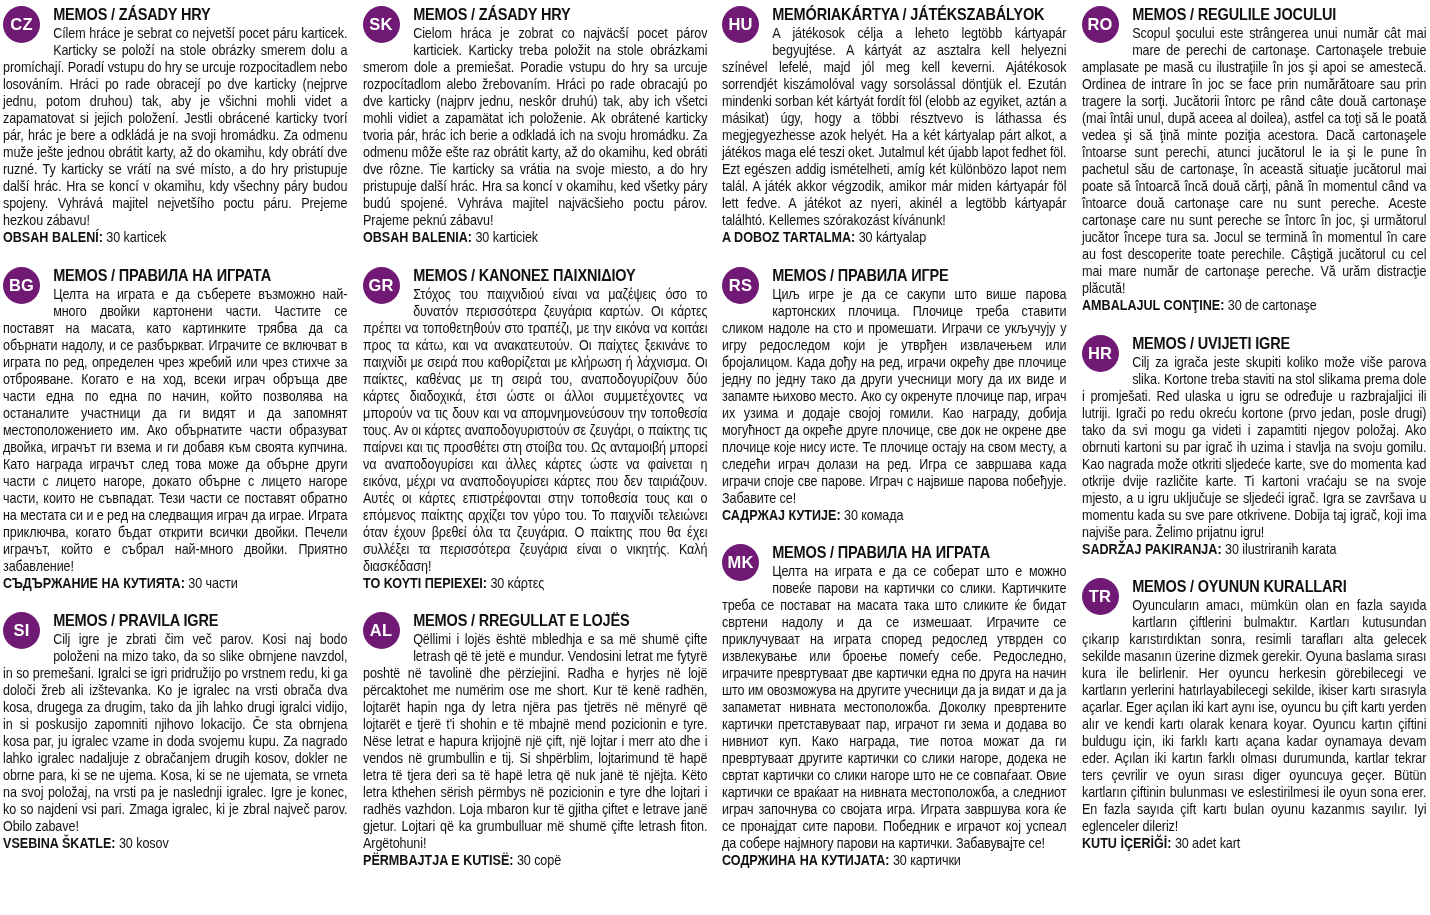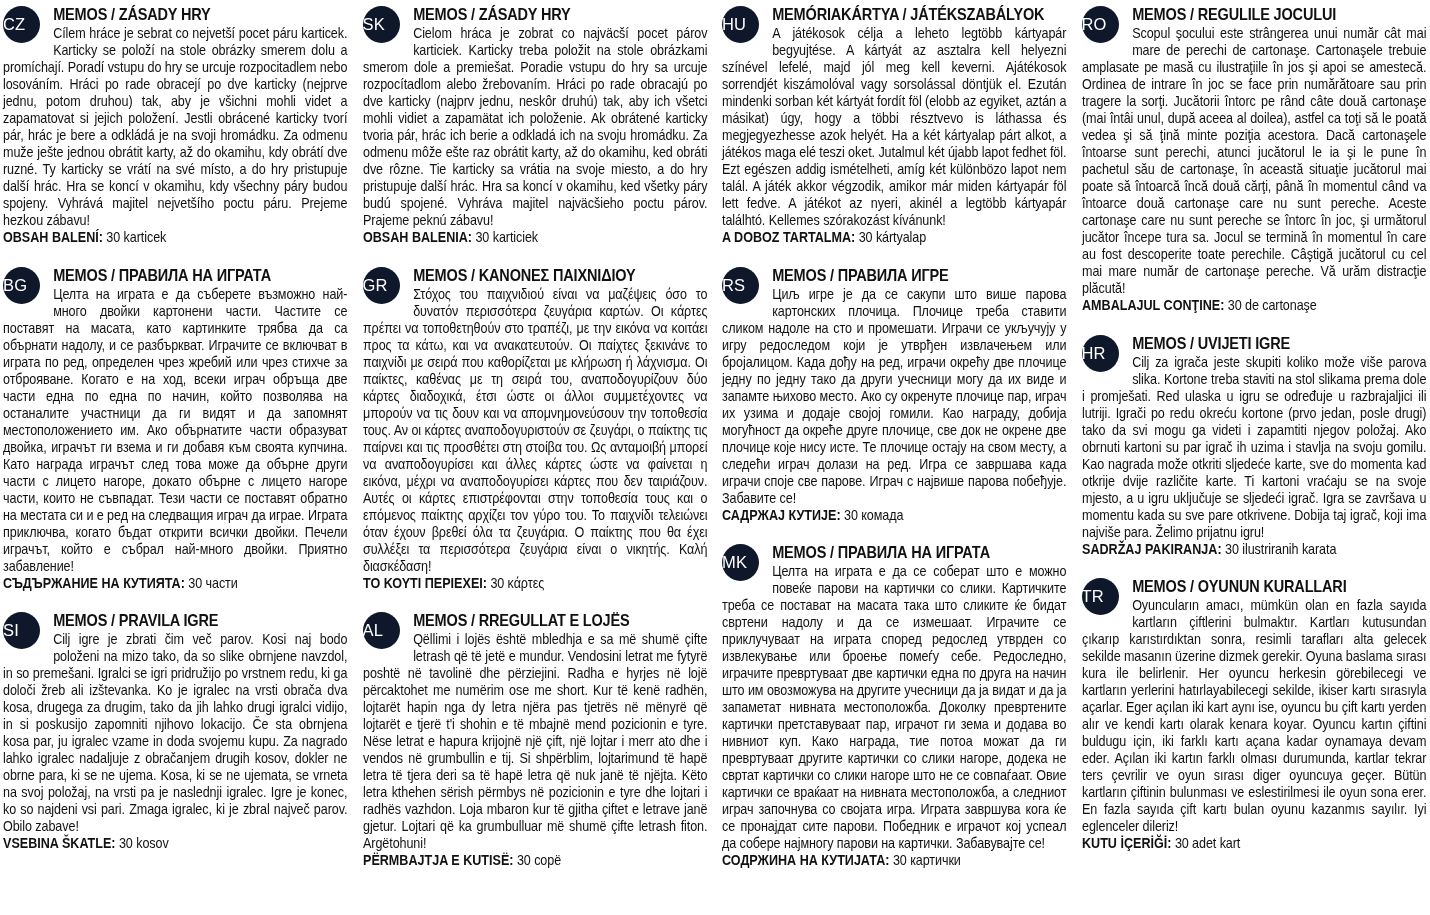--- a/index.html
+++ b/index.html
@@ -26,26 +26,26 @@
     min-width: 0;
   }
   .sec { position: relative; }
   .badge {
     position: absolute;
     top: 2px;
     left: 0;
     width: 37px;
     height: 37px;
     border-radius: 50%;
-    background: #0f172a;
+    background: #701a75;
     color: #ffffff;
     display: flex;
     align-items: center;
-    justify-content: flex-start;
-    font-weight: 400;
+    justify-content: center;
+    font-weight: 700;
     font-size: 16.5px;
     letter-spacing: 0.2px;
   }
   
   .textwrap {
     width: 113.6%;
     transform: scaleX(0.88);
     transform-origin: 0 0;
   }
   .badge-spacer {

